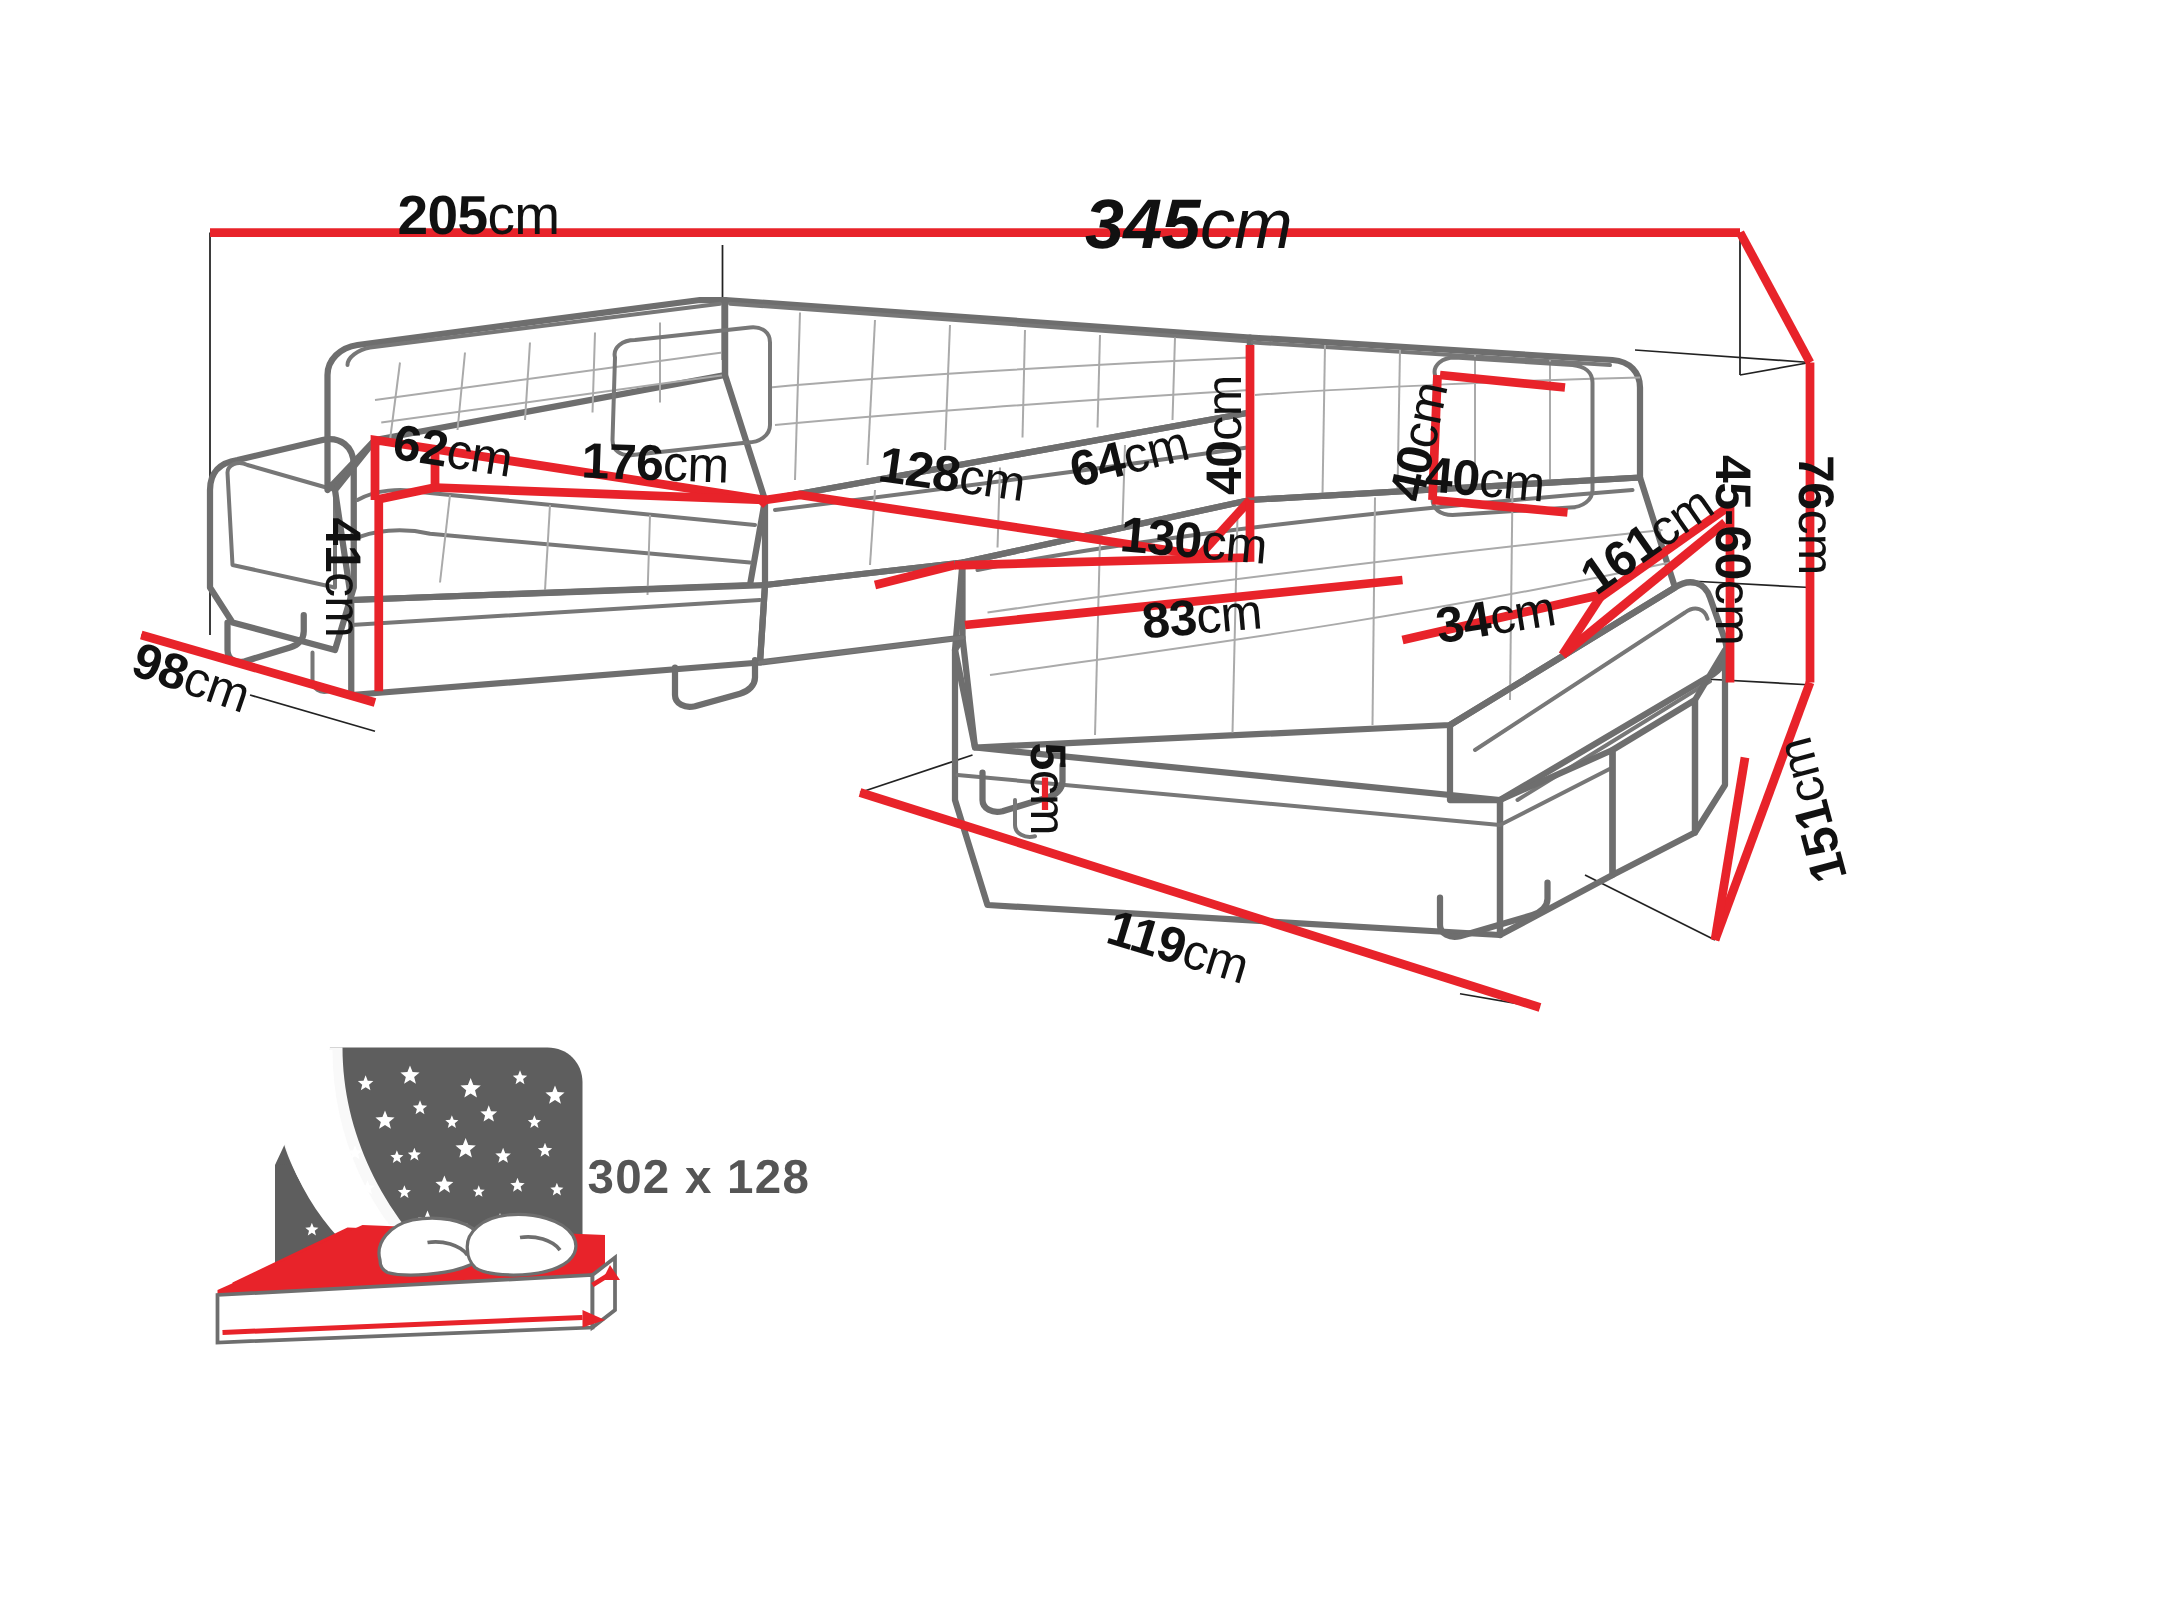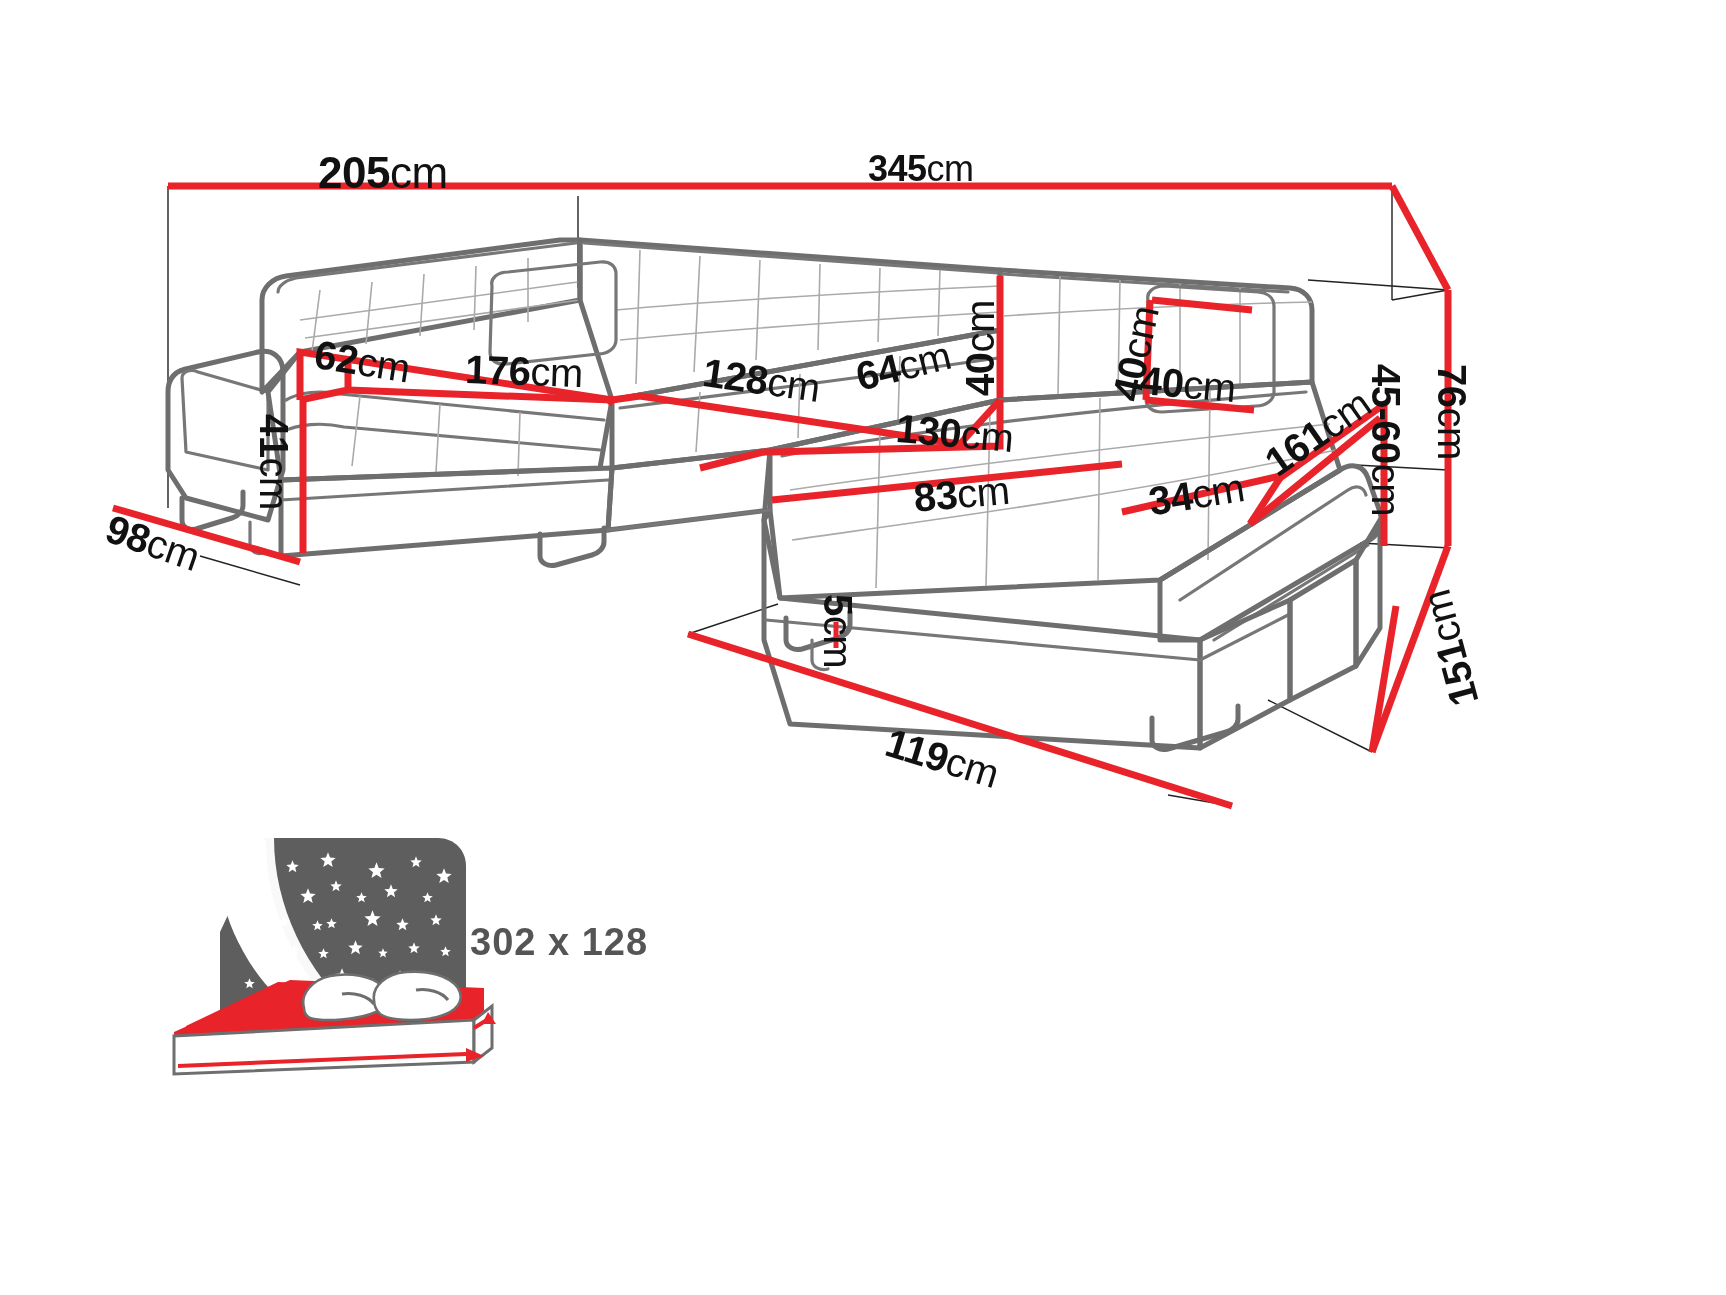--- a/index.html
+++ b/index.html
@@ -285,21 +285,21 @@
       <path fill="#e8232a" d="M288,218 L306,226 L288,232 Z"></path>
       <path fill="none" stroke="#e8232a" stroke-width="4" d="M296,198 L312,188"></path>
       <path fill="#e8232a" d="M310,182 L318,194 L304,194 Z"></path>
     </g>
   </svg>
 
   <div class="dim" style="left:318px;top:151px;font-size:44px;transform:rotate(0deg);">
     <b>205</b><span class="u">cm</span>
   </div>
 
-  <div class="dim" style="left:868px;top:151px;font-size:36px;">
+  <div class="dim" style="left:868px;top:151px;font-size:56px;font-style:italic;">
     <b>345</b><span class="u">cm</span>
   </div>
 
   <div class="dim" style="left:318px;top:334px;transform:rotate(9deg);transform-origin:left top;">
     <b>62</b><span class="u">cm</span>
   </div>
 
   <div class="dim" style="left:466px;top:349px;transform:rotate(2deg);transform-origin:left top;">
     <b>176</b><span class="u">cm</span>
   </div>

